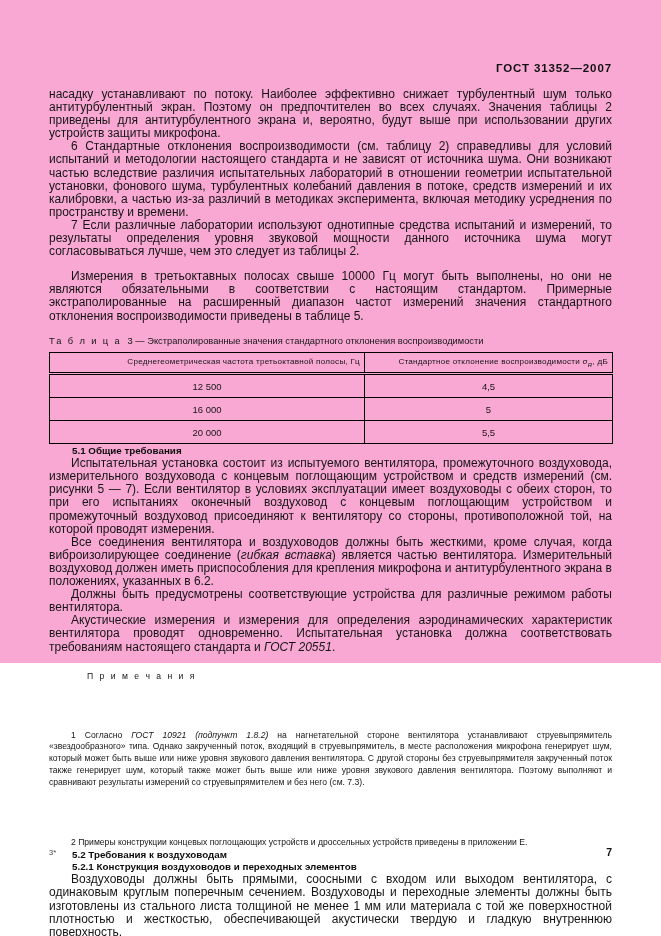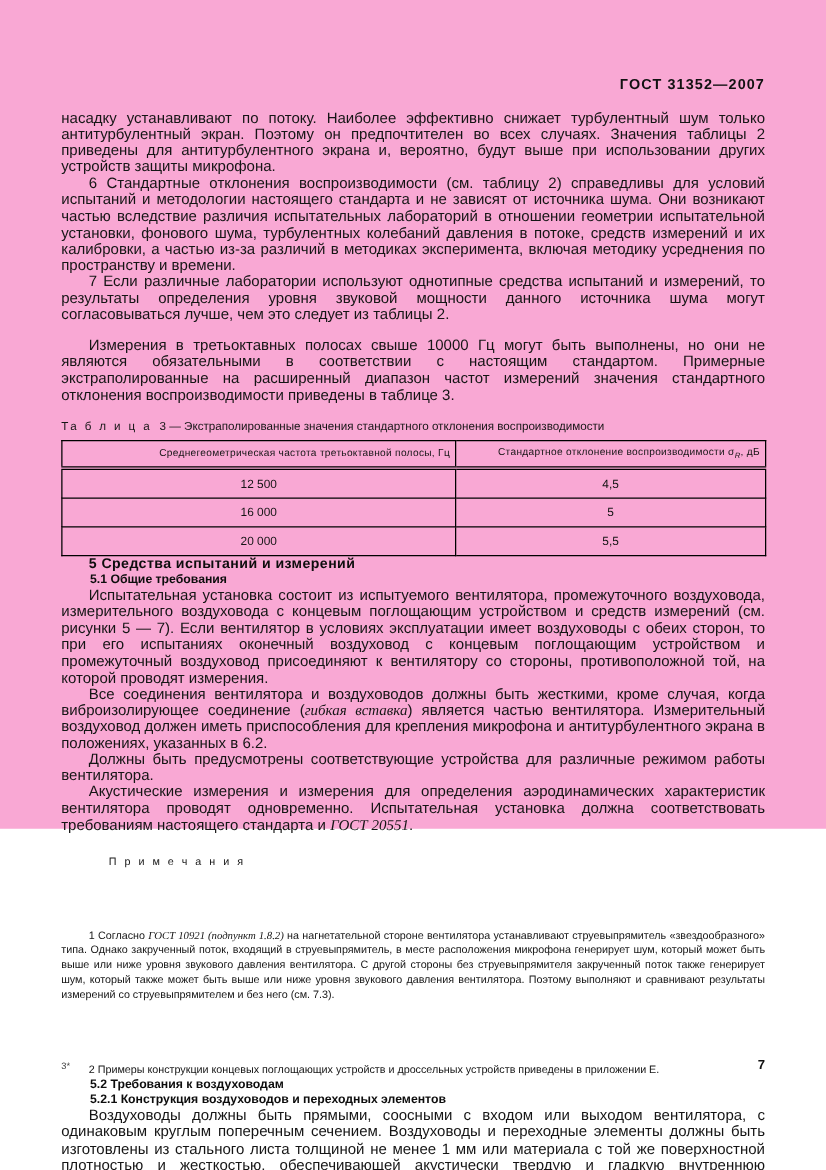--- a/index.html
+++ b/index.html
@@ -132,21 +132,21 @@
   }
   p.note {
     margin: 0;
     font-size: 8.6px;
     line-height: 11.8px;
     text-align: justify;
     color: #151515;
   }
   p.note.indent { text-indent: 22px; margin-top: 48px; }
 
-  .ital { font-style: italic; font-family: Liberation Serif, serif; }
+  .ital { font-style: italic; }
 
   
   .footer-sig {
     position: absolute;
     left: 49px;
     top: 848px;
     font-size: 7.5px;
     color: #444;
   }
   .footer-page {
@@ -166,21 +166,21 @@
   <div class="doc-header">ГОСТ 31352—2007</div>
 
   <div class="content">
 
     <p class="body">насадку устанавливают по потоку. Наиболее эффективно снижает турбулентный шум только антитурбулентный экран. Поэтому он предпочтителен во всех случаях. Значения таблицы 2 приведены для антитурбулентного экрана и, вероятно, будут выше при использовании других устройств защиты микрофона.</p>
 
     <p class="body indent">6 Стандартные отклонения воспроизводимости (см. таблицу 2) справедливы для условий испытаний и методологии настоящего стандарта и не зависят от источника шума. Они возникают частью вследствие различия испытательных лабораторий в отношении геометрии испытательной установки, фонового шума, турбулентных колебаний давления в потоке, средств измерений и их калибровки, а частью из-за различий в методиках эксперимента, включая методику усреднения по пространству и времени.</p>
 
     <p class="body indent">7 Если различные лаборатории используют однотипные средства испытаний и измерений, то результаты определения уровня звуковой мощности данного источника шума могут согласовываться лучше, чем это следует из таблицы 2.</p>
 
-    <p class="body indent gap-before">Измерения в третьоктавных полосах свыше 10000 Гц могут быть выполнены, но они не являются обязательными в соответствии с настоящим стандартом. Примерные экстраполированные на расширенный диапазон частот измерений значения стандартного отклонения воспроизводимости приведены в таблице 3.</p>
+    <p class="body indent gap-before">Измерения в третьоктавных полосах свыше 10000 Гц могут быть выполнены, но они не являются обязательными в соответствии с настоящим стандартом. Примерные экстраполированные на расширенный диапазон частот измерений значения стандартного отклонения воспроизводимости приведены в таблице 5.</p>
 
     <div style="height:12px"></div>
 
     <p class="table-caption">
       <span class="sp">Та б л и ц а</span><span class="num">3</span>
       <span>—</span>
       <span>Экстраполированные значения стандартного отклонения воспроизводимости</span>
     </p>
 
     <table class="data">
@@ -203,21 +203,20 @@
           <td>16 000</td>
           <td>5</td>
         </tr>
         <tr>
           <td>20 000</td>
           <td>5,5</td>
         </tr>
       </tbody>
     </table>
 
-    <h2 class="sec sec-gap-top">5 Средства испытаний и измерений</h2>
 
     <h3 class="subsec sub-gap-top">5.1 Общие требования</h3>
 
     <p class="body indent">Испытательная установка состоит из испытуемого вентилятора, промежуточного воздуховода, измерительного воздуховода с концевым поглощающим устройством и средств измерений (см. рисунки 5 — 7). Если вентилятор в условиях эксплуатации имеет воздуховоды с обеих сторон, то при его испытаниях оконечный воздуховод с концевым поглощающим устройством и промежуточный воздуховод присоединяют к вентилятору со стороны, противоположной той, на которой проводят измерения.</p>
 
     <p class="body indent"><span>Все соединения вентилятора и воздуховодов должны быть жесткими, кроме случая, когда виброизолирующее соединение (</span><span class="ital">гибкая вставка</span><span>) является частью вентилятора. Измерительный воздуховод должен иметь приспособления для крепления микрофона и антитурбулентного экрана в положениях, указанных в 6.2.</span></p>
 
     <p class="body indent">Должны быть предусмотрены соответствующие устройства для различные режимом работы вентилятора.</p>
 
     <p class="body indent"><span>Акустические измерения и измерения для определения аэродинамических характеристик вентилятора проводят одновременно. Испытательная установка должна соответствовать требованиям настоящего стандарта и </span><span class="ital">ГОСТ 20551</span><span>.</span></p>

